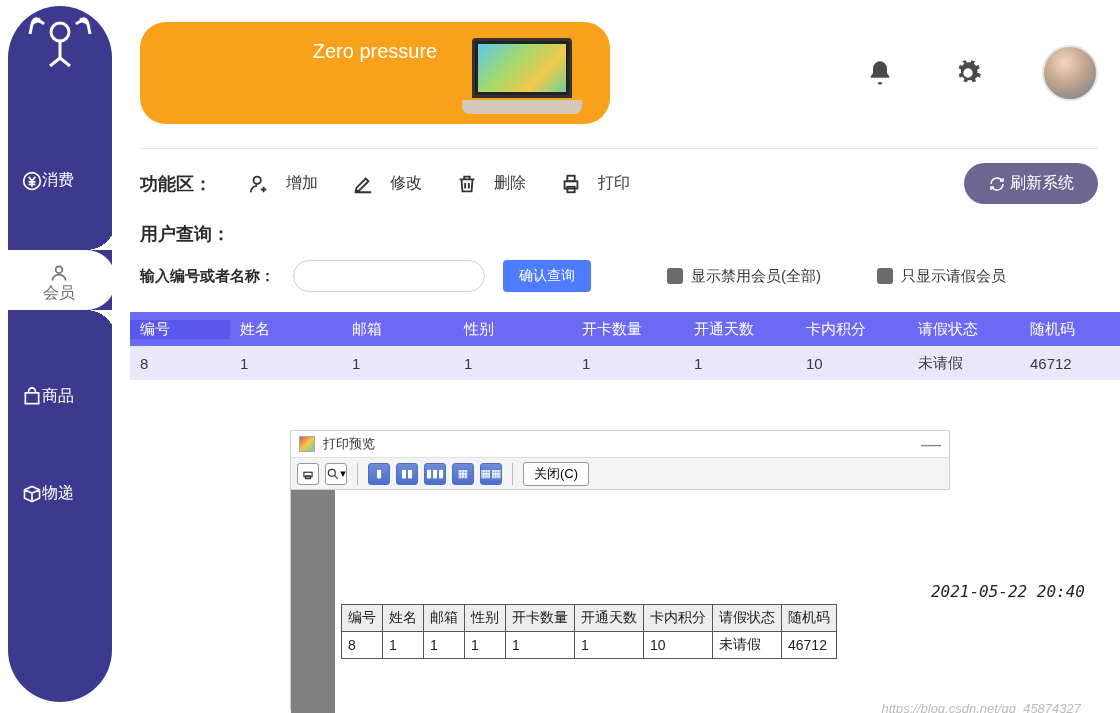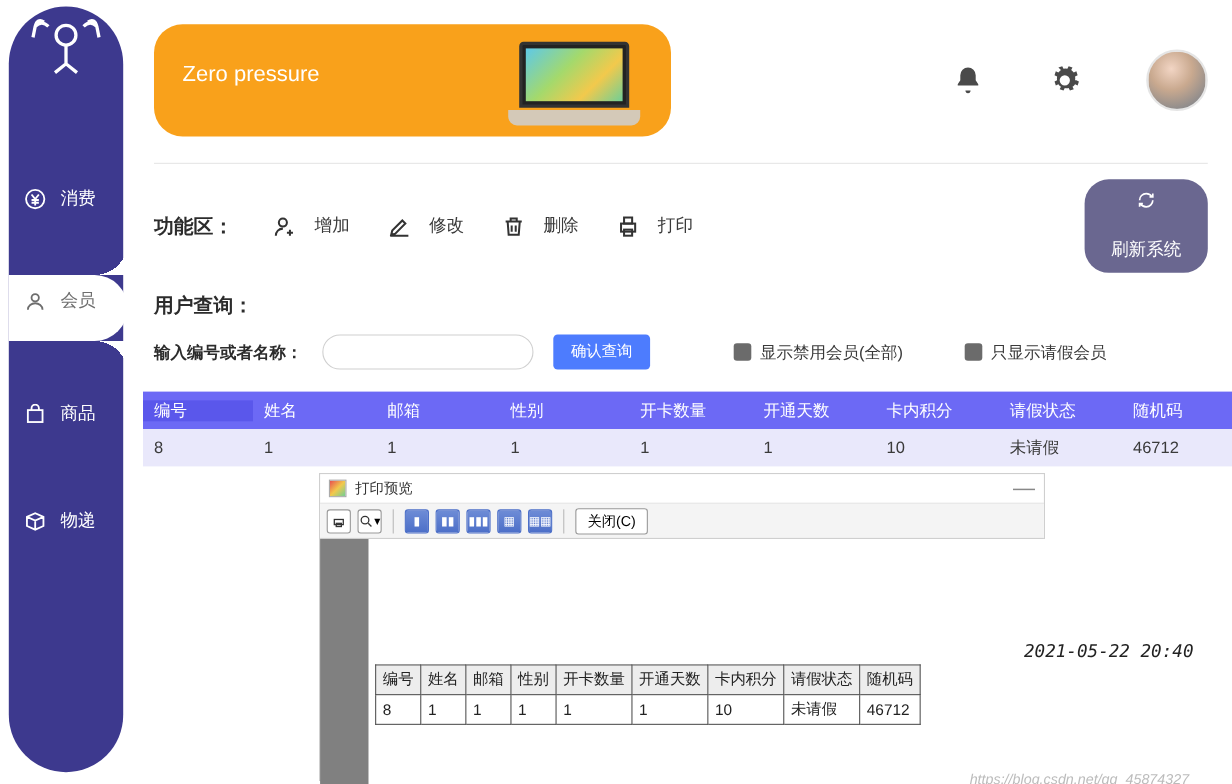--- a/index.html
+++ b/index.html
@@ -3,50 +3,50 @@
 <meta charset="utf-8">
 <style>
 * { box-sizing: border-box; margin: 0; padding: 0; }
 body { font-family: "Microsoft YaHei", Arial, sans-serif; background: #fff; width: 1120px; height: 713px; overflow: hidden; position: relative; }
 
 
 .sidebar { position: absolute; left: 0; top: 0; width: 118px; height: 713px; }
 .sidebar-bg { position: absolute; left: 8px; top: 6px; width: 104px; height: 696px; background: #3d398e; border-radius: 52px; }
 .logo { position: absolute; left: 20px; top: 14px; width: 80px; height: 60px; color: #fff; }
 .nav { position: absolute; left: 0; top: 160px; width: 118px; }
-.nav-item { display: flex; align-items: center; gap: 13px; color: #fff; font-size: 16px; padding: 10px 22px; margin-bottom: 56px; cursor: pointer; position: relative; }
+.nav-item { display: flex; align-items: center; gap: 0; color: #fff; font-size: 16px; padding: 10px 22px; margin-bottom: 56px; cursor: pointer; position: relative; }
 .nav-item.active { color: #6e6e6e; }
 .nav-active-bg { position: absolute; left: 8px; top: 250px; width: 108px; height: 60px; background: #fff; border-radius: 0 30px 30px 0; }
 .nav-active-bg::before { content:""; position:absolute; top:-30px; right:0; width:30px; height:30px; background:radial-gradient(circle at 0 0, transparent 30px, #fff 30px); }
 .nav-active-bg::after { content:""; position:absolute; bottom:-30px; right:0; width:30px; height:30px; background:radial-gradient(circle at 0 100%, transparent 30px, #fff 30px); }
 .nav-icon { width: 20px; height: 20px; display: inline-flex; align-items: center; justify-content: center; }
 
 
 .main { position: absolute; left: 120px; top: 0; right: 0; height: 713px; padding: 18px 22px 0 20px; }
 .topbar { display: flex; align-items: center; gap: 40px; height: 110px; }
-.banner { width: 470px; height: 102px; background: #f9a11b; border-radius: 26px; padding: 18px 26px; color: #fff; position: relative; display: flex; flex-direction: column; justify-content: center; }
+.banner { width: 470px; height: 102px; background: #f9a11b; border-radius: 26px; padding: 18px 26px; color: #fff; position: relative; display: flex; flex-direction: row; justify-content: center; }
 .banner .t1 { font-size: 20px; font-weight: 500; margin-bottom: 10px; }
 .banner .t2 { font-size: 20px; font-weight: 500; }
 .laptop { position: absolute; right: 28px; top: 16px; width: 120px; height: 76px; }
 .laptop .screen { position:absolute; left:10px; top:0; width:100px; height:60px; background:#222; border-radius:4px 4px 0 0; border:3px solid #333; }
 .laptop .screen::after{content:"";position:absolute;inset:3px;background:linear-gradient(135deg,#5ec9e8 0%,#a4d96c 40%,#f2c94c 70%,#6fcf97 100%);}
 .laptop .base { position:absolute; left:0; bottom:0; width:120px; height:14px; background:#d4c9b8; border-radius:0 0 8px 8px; }
 .top-actions { margin-left: auto; display: flex; align-items: center; gap: 60px; }
 .action-icon { width: 28px; height: 28px; color: #4a4a4a; cursor: pointer; }
 .avatar { width: 56px; height: 56px; border-radius: 50%; background: radial-gradient(circle at 40% 30%, #f2d5c4 0%, #c9a98f 40%, #6b7a8a 100%); border: 2px solid #e5e5e5; cursor: pointer; }
 
 .divider { height: 1px; background: #e6e6e6; margin: 20px 0 14px; }
 
 
 .func-row { display: flex; align-items: center; gap: 22px; }
 .func-label { font-size: 18px; font-weight: 600; color: #2c2c2c; margin-right: 8px; }
 .func-btn { display: flex; align-items: center; gap: 16px; color: #3a3a3a; font-size: 16px; cursor: pointer; padding: 4px 6px; }
 .func-btn .ico { width: 22px; height: 22px; display: inline-flex; align-items: center; justify-content: center; }
 .spacer { flex: 1; }
-.refresh-btn { display: flex; align-items: center; gap: 26px; background: #6a6790; color: #fff; padding: 10px 24px; border-radius: 22px; cursor: pointer; font-size: 16px; flex-direction: column; }
+.refresh-btn { display: flex; align-items: center; gap: 4px; background: #6a6790; color: #fff; padding: 10px 24px; border-radius: 22px; cursor: pointer; font-size: 16px; }
 .refresh-btn .ico { width: 18px; height: 18px; }
 
 
 .section-title { font-size: 18px; font-weight: 600; color: #2c2c2c; margin: 18px 0 14px; }
 .query-row { display: flex; align-items: center; gap: 18px; font-size: 15px; }
 .query-label { font-weight: 600; color: #2c2c2c; }
 .query-input { width: 192px; height: 32px; border: 1px solid #d0d0d0; border-radius: 16px; background: #fff; padding: 0 14px; outline: none; }
 .confirm-btn { background: #4d7cfe; color: #ffffff; border: none; padding: 7px 16px; border-radius: 4px; cursor: pointer; font-size: 14px; }
 .chk { display: flex; align-items: center; gap: 8px; color: #3a3a3a; cursor: pointer; }
 .chk .box { width: 16px; height: 16px; background: #6b6b6b; border-radius: 3px; }
@@ -94,21 +94,21 @@
   <div class="nav">
     <div class="nav-item">
       <span class="nav-icon">
           <svg width="20" height="20" viewBox="0 0 24 24" stroke="#fff" stroke-width="2" fill="none">
             <circle cx="12" cy="12" r="10"></circle>
             <path d="M8 7l4 5 4-5M8 13h8M8 16h8M12 12v7"></path>
           </svg>
         </span>
       <span>消费</span>
     </div>
-    <div class="nav-item active" style="margin-top:-4px;margin-bottom:62px;">
+    <div class="nav-item active" style="margin-top:-4px;margin-bottom:62px;flex-direction:column;">
       <span class="nav-icon">
           <svg width="20" height="20" viewBox="0 0 24 24" stroke="#6e6e6e" stroke-width="2" fill="none">
             <circle cx="12" cy="8" r="4"></circle>
             <path d="M4 21c0-4 4-7 8-7s8 3 8 7"></path>
           </svg>
         </span>
       <span>会员</span>
     </div>
     <div class="nav-item">
       <span class="nav-icon">

